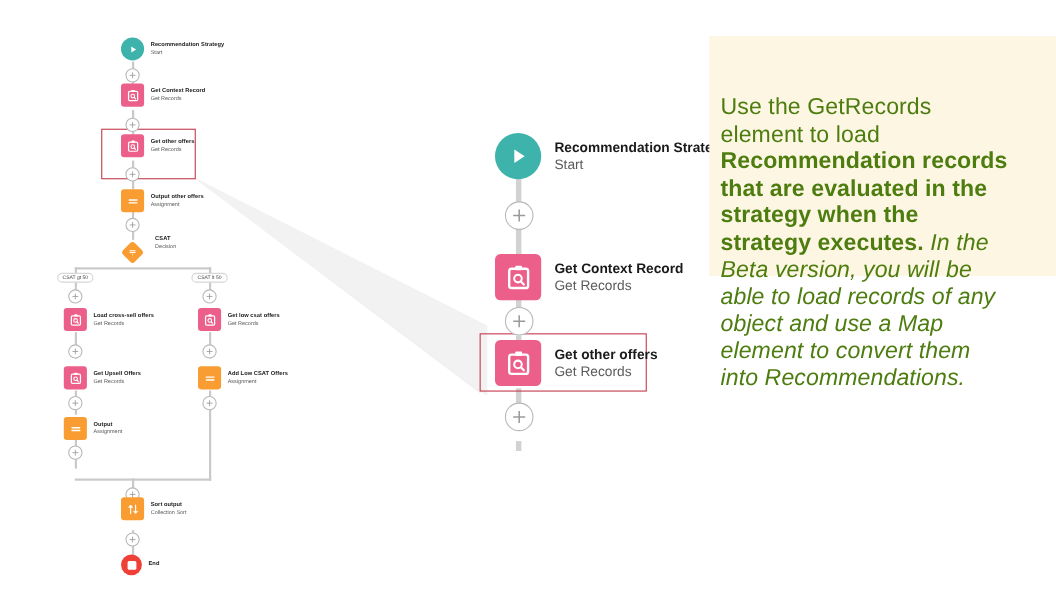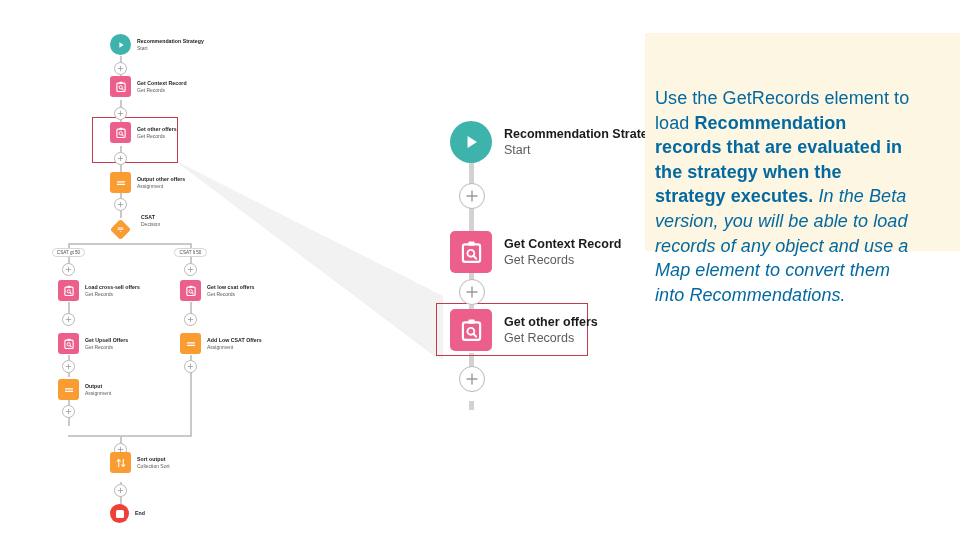--- a/index.html
+++ b/index.html
@@ -57,23 +57,23 @@
   .small .pill { font-size: 4.6px; line-height: 8px; padding: 0 3px; }
 
   
   .hilite { position: absolute; border: 1px solid #c23b4b; background: transparent; }
   .hilite.big { border-width: 1.5px; }
 
   
   .callout { position: absolute; background: #fdf6e3; }
   .callout .ctext {
     position: absolute;
-    font-size: 18px;
+    font-size: 21px;
     line-height: 24.6px;
-    color: #0369a1;
+    color: #4d7c0f;
     letter-spacing: .004em;
   }
   .ctext b { font-weight: bold; }
   .ctext i { font-style: italic; }
 </style>
 </head>
 <body>
 
 <div id="stage">
 

